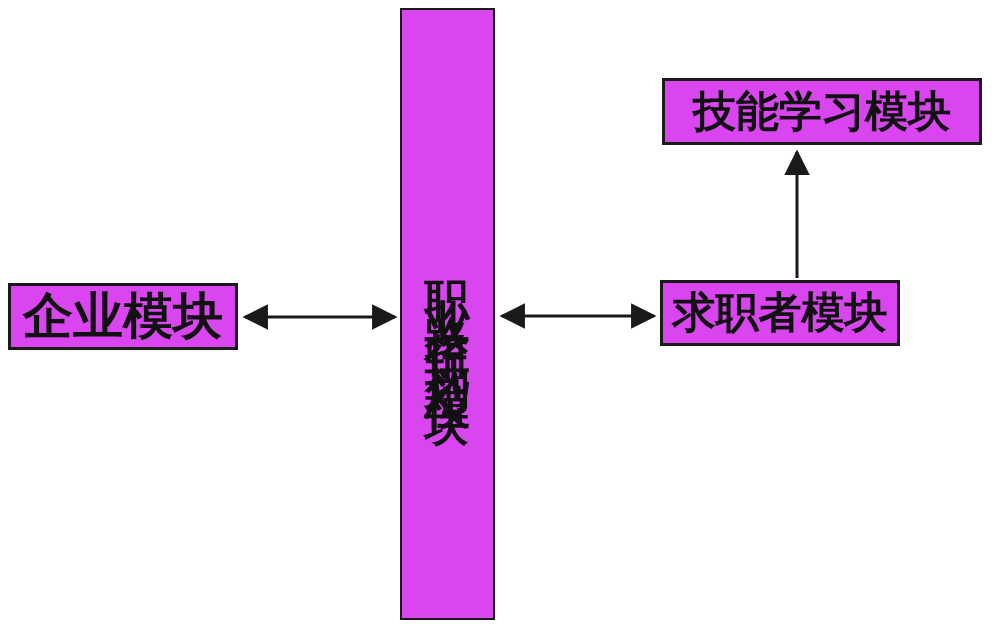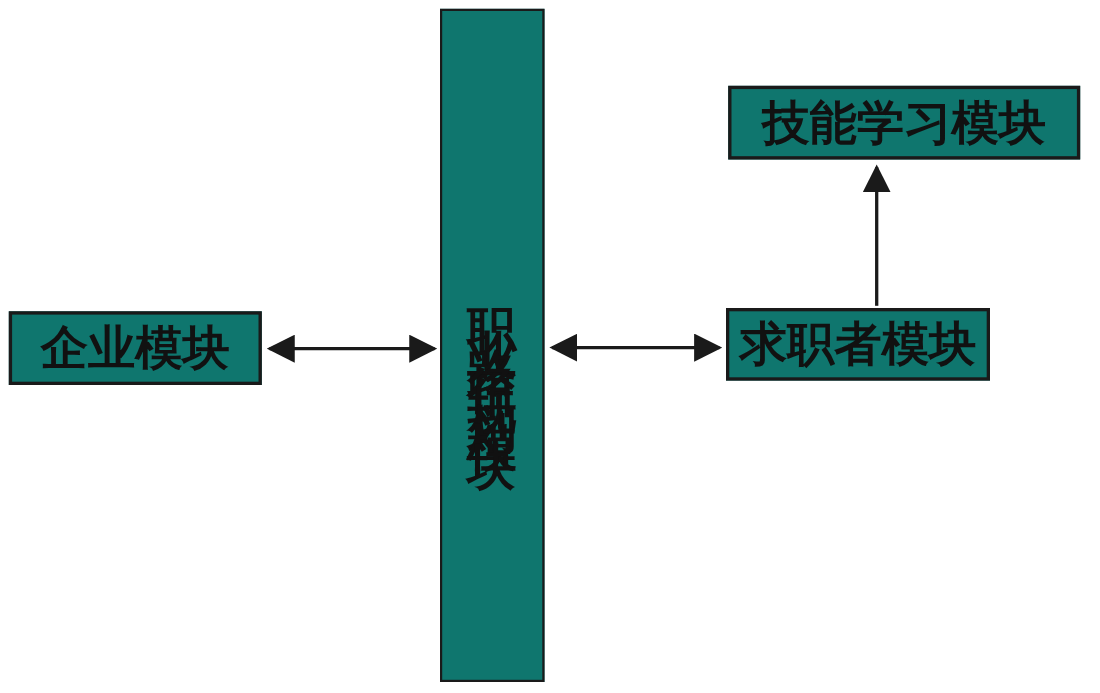--- a/index.html
+++ b/index.html
@@ -11,21 +11,21 @@
     position: relative;
     width: 1000px;
     height: 630px;
     background: #ffffff;
     overflow: hidden;
     font-family: "Liberation Sans", "DejaVu Sans", sans-serif;
     color: #111111;
   }
   .box {
     position: absolute;
-    background: #0f766e;
+    background: #d946ef;
     border: 3px solid #1a1a1a;
     display: flex;
     align-items: center;
     justify-content: center;
     font-weight: bold;
     box-sizing: border-box;
     text-align: center;
   }
   .box-center {
     left: 400px;
@@ -40,21 +40,21 @@
     font-size: 45px;
     letter-spacing: 17px;
     line-height: 1;
     white-space: nowrap;
   }
   .box-left {
     left: 8px;
     top: 283px;
     width: 230px;
     height: 67px;
-    font-size: 43px;
+    font-size: 50px;
   }
   .box-right {
     left: 660px;
     top: 280px;
     width: 240px;
     height: 66px;
     font-size: 43px;
   }
   .box-top {
     left: 662px;

